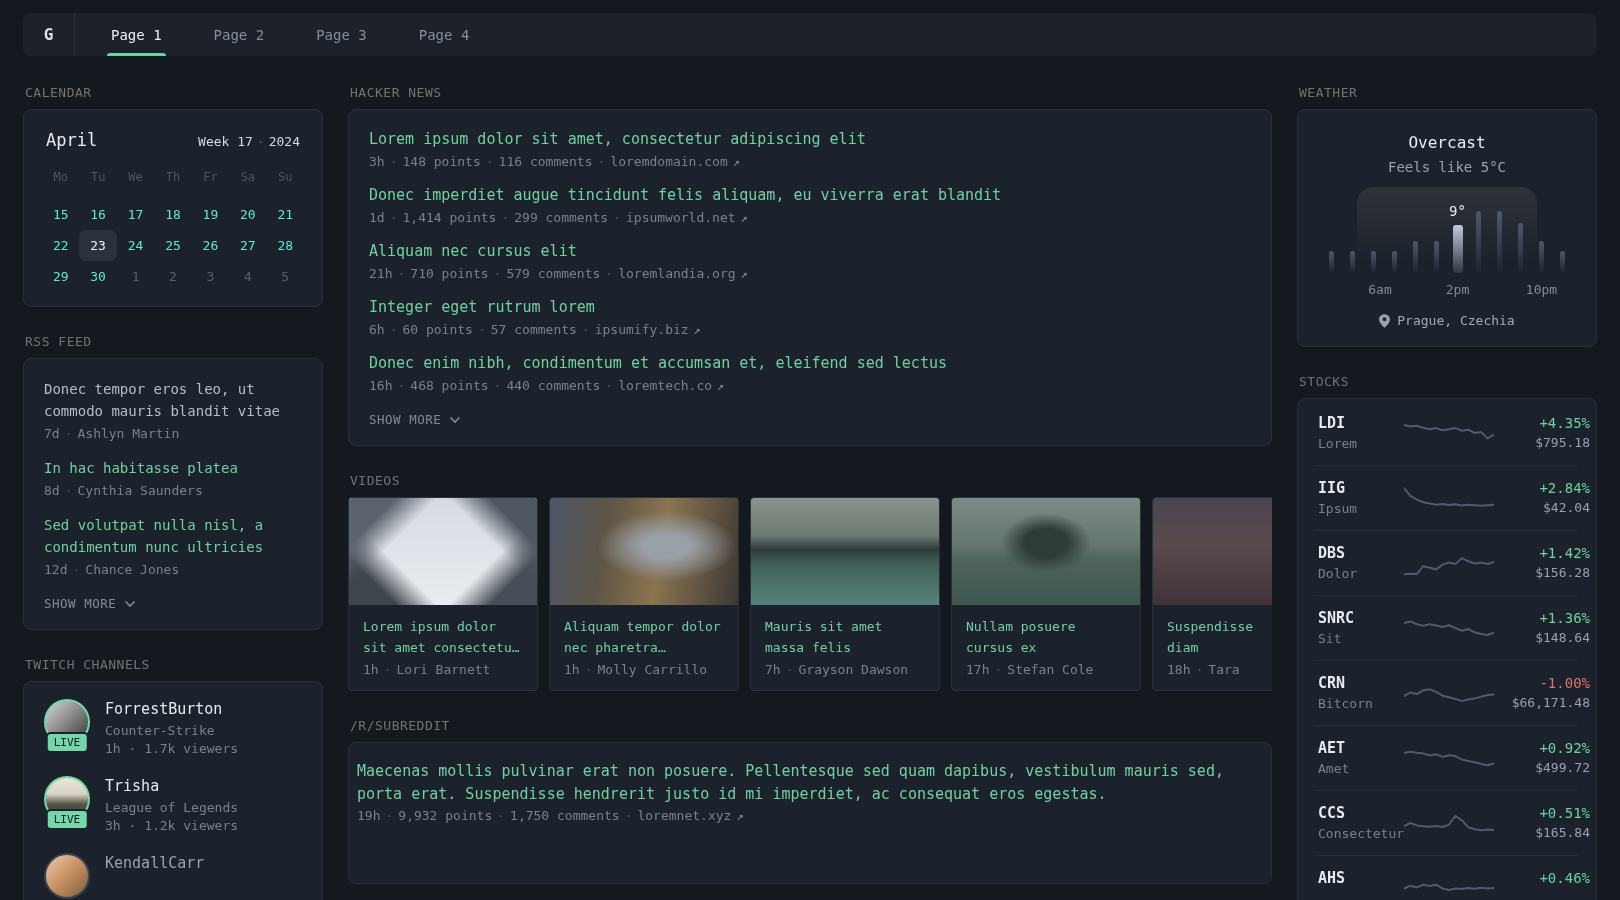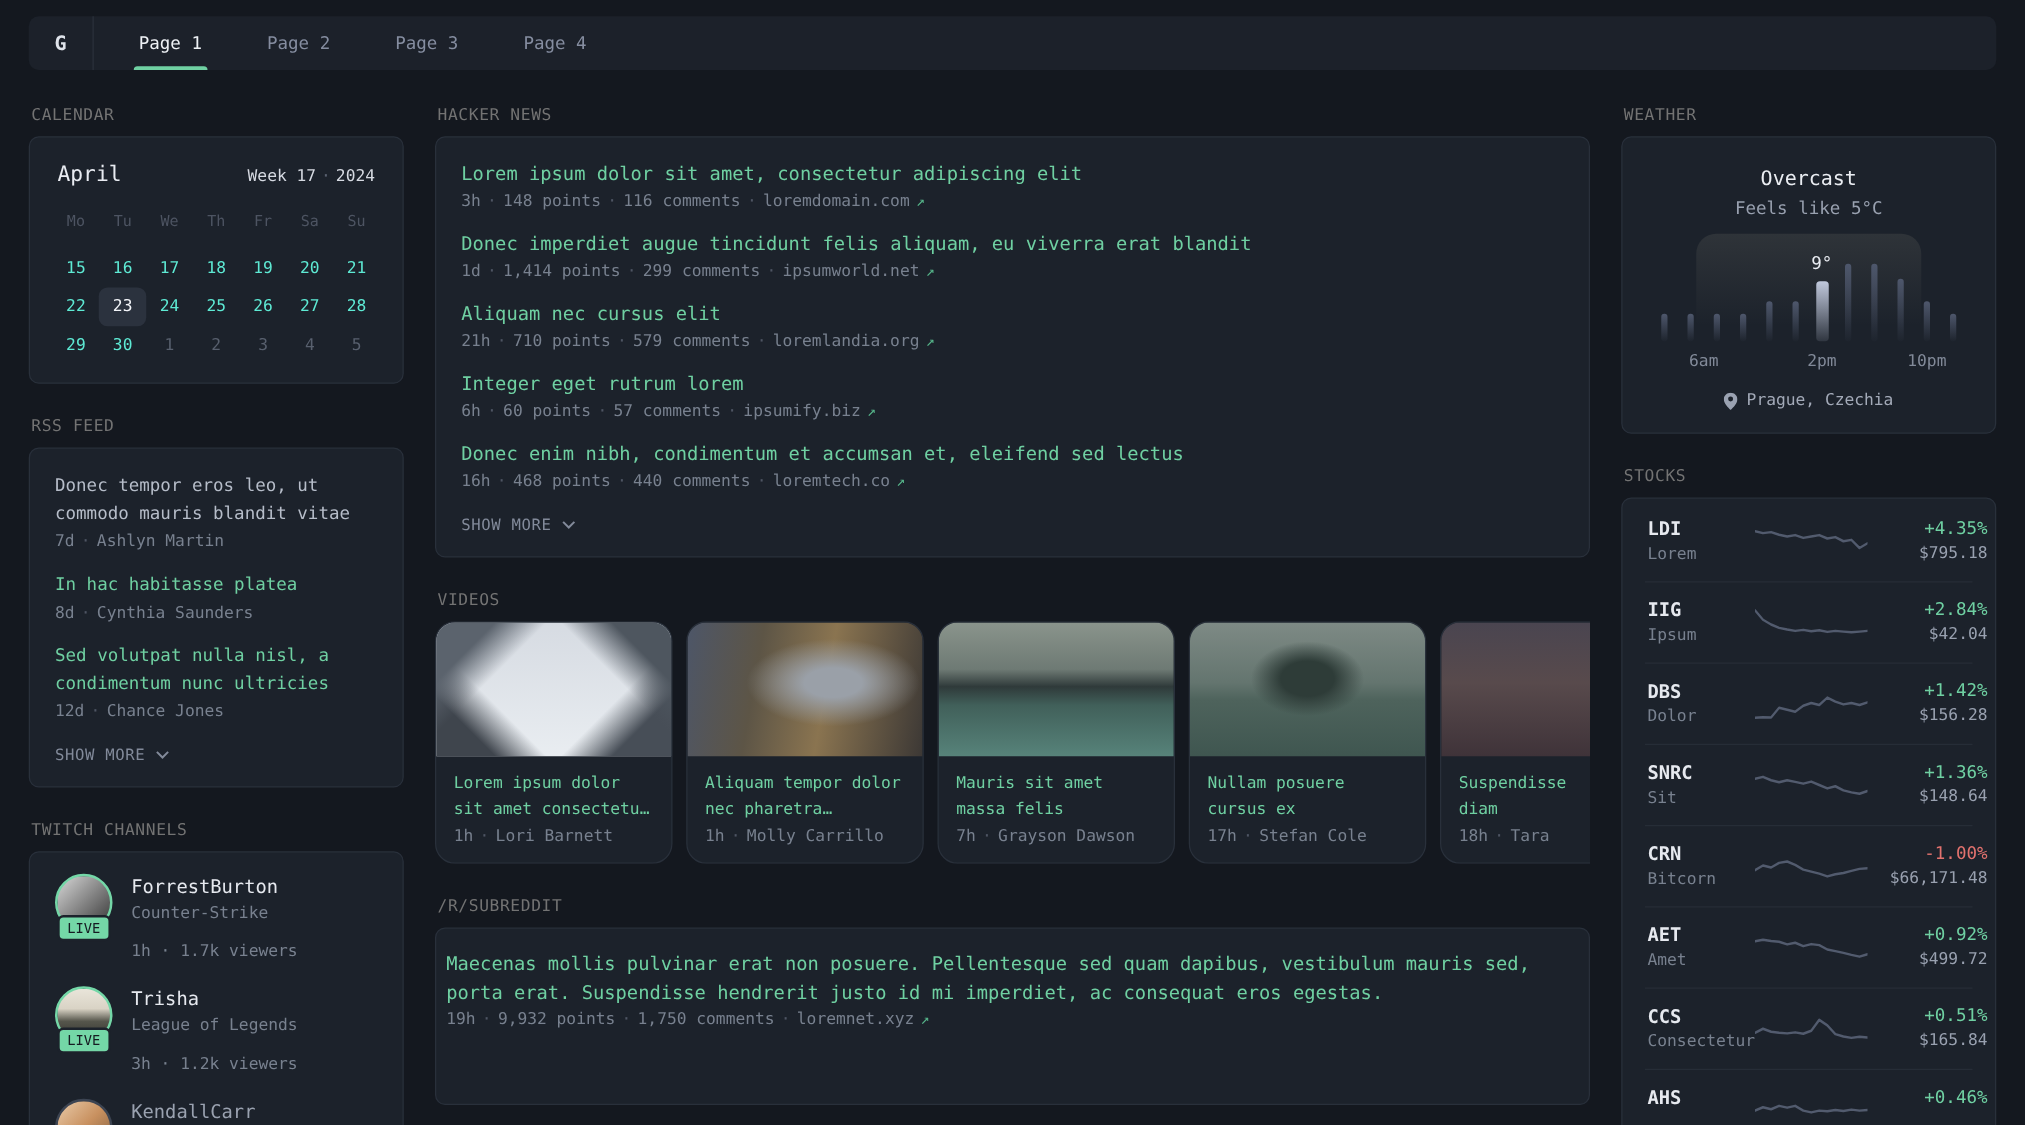--- a/index.html
+++ b/index.html
@@ -58,25 +58,25 @@
   .avatar-wrap{position:relative;flex:none;}
   .avatar{width:46px;height:46px;border-radius:50%;border:2px solid #74d7a7;}
   .avatar.off{border-color:#3c4452;}
   .av-forrest{background:linear-gradient(135deg,#d8d8d8,#8e8e8e 45%,#343434);}
   .av-trisha{background:linear-gradient(180deg,#e9e5da 0%,#d9d3c5 38%,#56564c 62%,#2f2f2b 100%);}
   .av-kendall{background:linear-gradient(135deg,#e9cba9,#c8905f 50%,#7b5b3d);}
   .live-badge{position:absolute;left:50%;transform:translateX(-50%);bottom:-8px;background:#74d7a7;color:#161b22;font-size:11px;line-height:15px;padding:1px 6px;border-radius:5px;border:2px solid var(--card);}
   .ch-name{font-size:15px;color:#e6e9ef;line-height:19px;margin-top:1px;}
   .ch-name.offline{color:#9aa2b0;}
   .ch-cat{font-size:13px;color:var(--meta);margin-top:4px;}
-  .ch-meta{font-size:13px;color:var(--meta);margin-top:16px;}
+  .ch-meta{font-size:13px;color:var(--meta);margin-top:3px;}
 
   
   .video-row{display:flex;gap:11px;overflow:hidden;}
-  .video-card{width:190px;flex:none;background:var(--card);border:1px solid var(--border);border-radius:16px;overflow:hidden;}
+  .video-card{width:190px;flex:none;background:var(--card);border:1px solid var(--border);border-radius:4px;overflow:hidden;}
   .thumb{height:107px;cursor:pointer;}
   .th-pillars{background:
     linear-gradient(135deg,#5b636d 0%,#5b636d 16%,rgba(0,0,0,0) 30%),
     linear-gradient(225deg,#4e565f 0%,#4e565f 16%,rgba(0,0,0,0) 30%),
     linear-gradient(45deg,#3f454d 0%,#3f454d 16%,rgba(0,0,0,0) 30%),
     linear-gradient(315deg,#474e57 0%,#474e57 16%,rgba(0,0,0,0) 30%),
     linear-gradient(180deg,#d6dbe2,#e9edf1);}
   .th-camera{background:
     radial-gradient(ellipse at 62% 45%,#9aa0a8 0%,#9aa0a8 14%,rgba(0,0,0,0) 42%),
     linear-gradient(100deg,#4d5668 0%,#5d5546 30%,#8a7450 58%,#3c3835 100%);}
@@ -364,21 +364,21 @@
             <div class="wbar" style="width: 5px; height: 32px; left: 113px;"></div>
             <div class="wbar hl" style="width: 10px; height: 48px; left: 131.5px;"></div>
             <div class="w-temp" style="left: 136.5px; bottom: 54px;">9°</div>
             <div class="wbar" style="width: 5px; height: 62px; left: 155px;"></div>
             <div class="wbar" style="width: 5px; height: 62px; left: 176px;"></div>
             <div class="wbar" style="width: 5px; height: 50px; left: 197px;"></div>
             <div class="wbar" style="width: 5px; height: 32px; left: 218px;"></div>
             <div class="wbar" style="width: 5px; height: 22px; left: 239px;"></div>
           </div>
         <div class="w-labels" id="weather-labels">
-            <span style="left: 42px;">6am</span>
+            <span style="left: 59px;">6am</span>
             <span style="left: 136.5px;">2pm</span>
             <span style="left: 220.5px;">10pm</span>
           </div>
         <div class="w-loc">
           <svg class="pin" viewBox="0 0 16 20">
               <path d="M8 0C3.6 0 0 3.4 0 7.6 0 13.2 8 20 8 20s8-6.8 8-12.4C16 3.4 12.4 0 8 0zm0 10.4a2.9 2.9 0 1 1 0-5.8 2.9 2.9 0 0 1 0 5.8z"></path>
             </svg>
           <span>Prague, Czechia</span>
         </div>
       </div>

